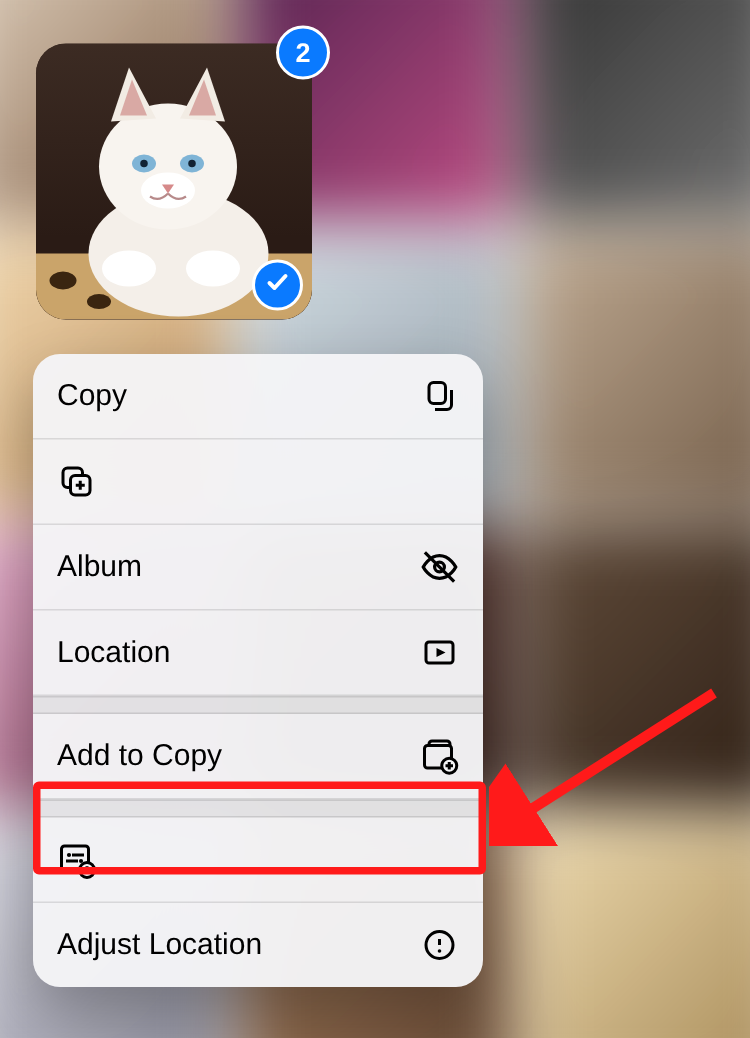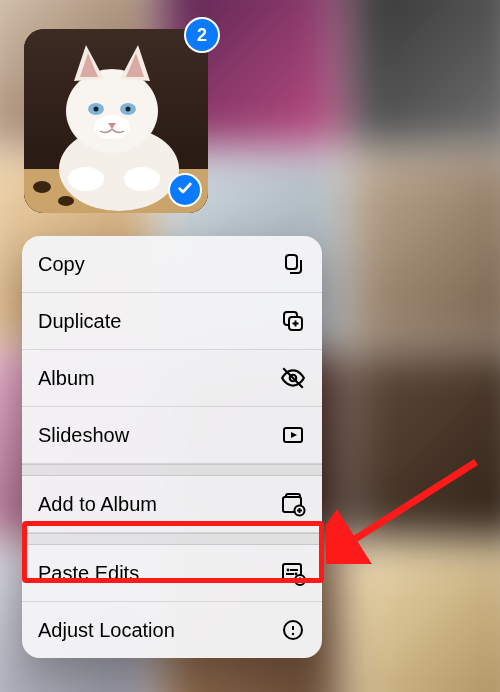--- a/index.html
+++ b/index.html
@@ -210,21 +210,20 @@
     <span>Copy</span>
     <span class="icon">
       <svg viewBox="0 0 24 24" width="24" height="24" fill="none" stroke="currentColor" stroke-width="2">
           <rect x="5" y="3" width="11" height="14" rx="3"></rect>
           <path d="M9 21h8a3 3 0 0 0 3-3V8"></path>
         </svg>
     </span>
   </div>
 
   <div class="menu-item">
-    <span>Duplicate</span>
     <span class="icon">
       <svg viewBox="0 0 24 24" width="24" height="24" fill="none" stroke="currentColor" stroke-width="2">
           <rect x="3" y="3" width="13" height="13" rx="3"></rect>
           <rect x="8" y="8" width="13" height="13" rx="3" fill="#f4f4f6"></rect>
           <line x1="14.5" y1="11.5" x2="14.5" y2="17.5"></line>
           <line x1="11.5" y1="14.5" x2="17.5" y2="14.5"></line>
         </svg>
     </span>
   </div>
 
@@ -233,48 +232,47 @@
     <span class="icon">
       <svg viewBox="0 0 24 24" width="26" height="26" fill="none" stroke="currentColor" stroke-width="2">
           <path d="M2 12s3.5-7 10-7 10 7 10 7-3.5 7-10 7S2 12 2 12z"></path>
           <circle cx="12" cy="12" r="3"></circle>
           <line x1="3" y1="3" x2="21" y2="21"></line>
         </svg>
     </span>
   </div>
 
   <div class="menu-item">
-    <span>Slideshow</span>
+    <span>Location</span>
     <span class="icon">
       <svg viewBox="0 0 24 24" width="24" height="24" fill="none" stroke="currentColor" stroke-width="2">
           <rect x="3" y="5" width="18" height="14" rx="2"></rect>
           <polygon points="10,9 16,12 10,15" fill="currentColor" stroke="none"></polygon>
         </svg>
     </span>
   </div>
 
   <div class="menu-sep"></div>
 
   <div class="menu-item">
-    <span>Add to Album</span>
+    <span>Add to Copy</span>
     <span class="icon">
       <svg viewBox="0 0 26 26" width="26" height="26" fill="none" stroke="currentColor" stroke-width="2">
           <rect x="3" y="6" width="18" height="15" rx="2"></rect>
           <path d="M6 6V5a2 2 0 0 1 2-2h10a2 2 0 0 1 2 2v1"></path>
           <circle cx="19.5" cy="19.5" r="5" fill="#f4f4f6"></circle>
           <line x1="19.5" y1="17" x2="19.5" y2="22"></line>
           <line x1="17" y1="19.5" x2="22" y2="19.5"></line>
         </svg>
     </span>
   </div>
 
   <div class="menu-sep"></div>
 
   <div class="menu-item">
-    <span>Paste Edits</span>
     <span class="icon">
       <svg viewBox="0 0 26 26" width="26" height="26" fill="none" stroke="currentColor" stroke-width="2">
           <rect x="3" y="4" width="18" height="16" rx="2"></rect>
           <circle cx="8" cy="10" r="1.4" fill="currentColor" stroke="none"></circle>
           <circle cx="16" cy="14" r="1.4" fill="currentColor" stroke="none"></circle>
           <line x1="10" y1="10" x2="18" y2="10"></line>
           <line x1="6" y1="14" x2="14" y2="14"></line>
           <circle cx="20" cy="20" r="5" fill="#f4f4f6"></circle>
           <line x1="20" y1="17.5" x2="20" y2="22.5"></line>
           <line x1="17.5" y1="20" x2="22.5" y2="20"></line>

